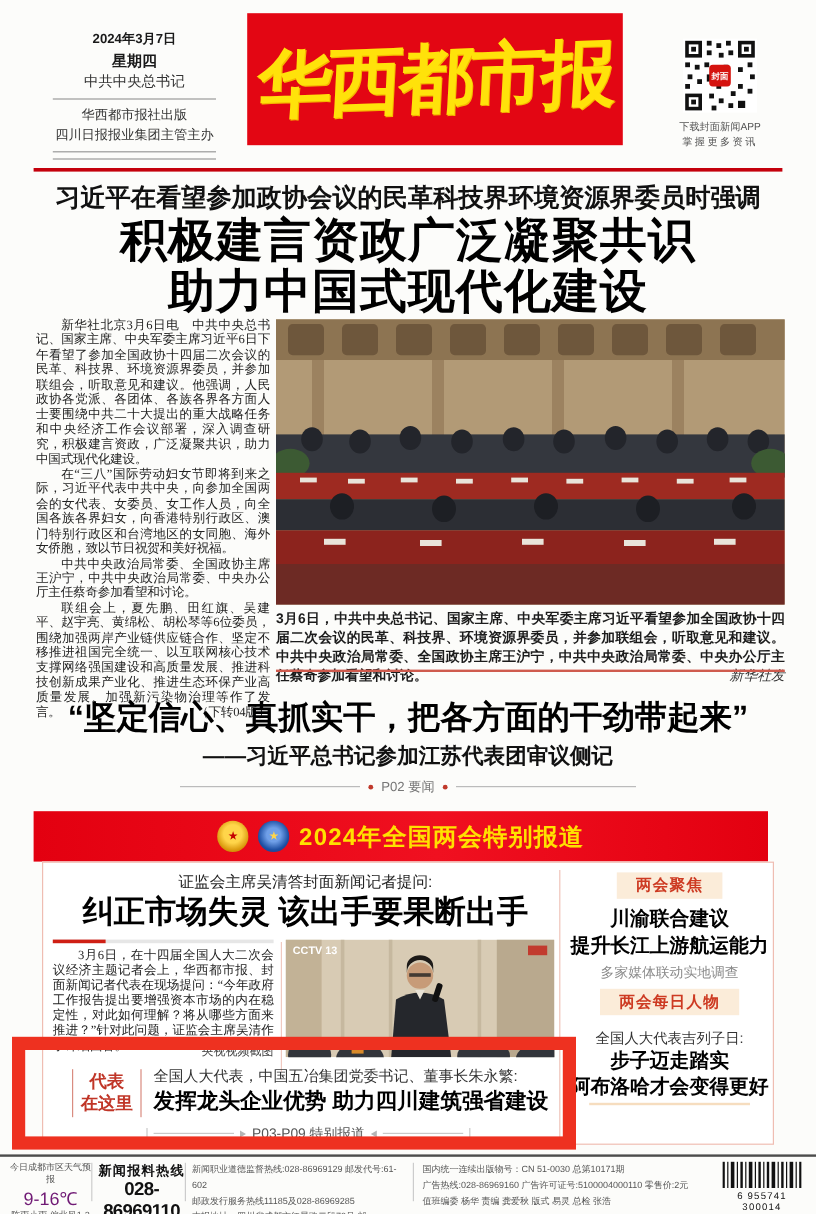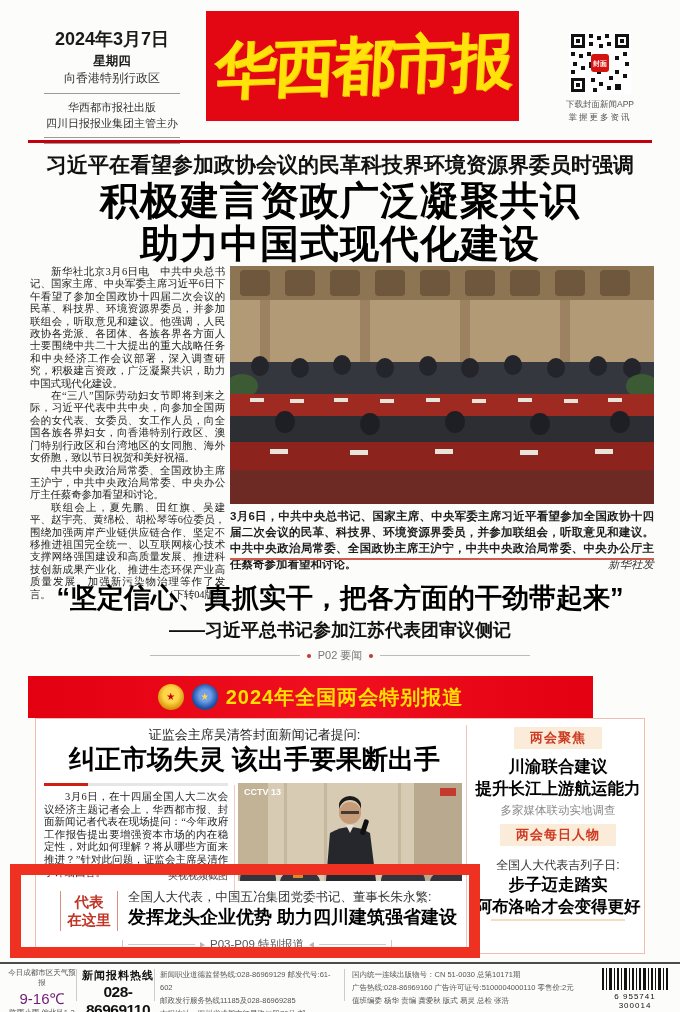--- a/index.html
+++ b/index.html
@@ -2,21 +2,21 @@
 <html><head>
 <meta charset="utf-8">
 <style>
   html,body{margin:0;padding:0;background:#e9e9e9;}
   #page{position:relative;width:680px;height:1012px;background:#fcfcfa;
         font-family:"Liberation Sans",sans-serif;color:#1a1a1a;overflow:hidden;margin:0 auto;}
   .abs{position:absolute;}
 
   
   .date-block{left:22px;top:26px;width:180px;text-align:center;line-height:1.45;}
-  .date-line1{font-size:18px;font-weight:bold;}
+  .date-line1{font-size:11px;font-weight:bold;}
   .date-line2{font-size:12.5px;font-weight:bold;}
   .date-line3{font-size:12px;color:#333;}
   .hr-s{border:none;border-top:1px solid #9a9a9a;margin:5px 22px;}
   .pub{font-size:11px;color:#333;line-height:1.5;}
   .pages{font-size:13px;font-weight:bold;margin-top:2px;}
   .masthead{left:206px;top:11px;width:313px;height:110px;background:#e30613;
             display:flex;align-items:center;justify-content:center;}
   .masthead span{color:#ffe20a;font-size:62px;font-weight:900;letter-spacing:-3px;
                  transform:skewX(-5deg) rotate(-2deg);font-family:"Liberation Serif",serif;
                  text-shadow:1px 1px 0 #f5b800;white-space:nowrap;}
@@ -42,21 +42,21 @@
 
   
   .quote-h{left:0;top:580px;width:680px;text-align:center;font-size:27px;font-weight:900;color:#000;}
   .quote-sub{left:0;top:618px;width:680px;text-align:center;font-size:18px;font-weight:600;color:#111;}
   .pref-row{left:0;top:648px;width:680px;display:flex;align-items:center;justify-content:center;gap:7px;}
   .pref-line{width:150px;height:1px;background:#bbb;}
   .pref-dot{width:4px;height:4px;border-radius:50%;background:#c0392b;}
   .pref-txt{font-size:11px;color:#777;}
 
   
-  .banner{left:28px;top:676px;width:565px;height:42px;background:linear-gradient(90deg,#e30010,#f01020 55%,#e30010);
+  .banner{left:28px;top:676px;width:612px;height:42px;background:linear-gradient(90deg,#e30010,#f01020 55%,#e30010);
           display:flex;align-items:center;justify-content:center;gap:8px;}
   .banner-title{color:#ffe100;font-size:20px;font-weight:900;letter-spacing:1px;}
   .emb{width:26px;height:26px;border-radius:50%;position:relative;}
   .emb-g{background:radial-gradient(circle at 50% 42%,#ffd54a 0 38%,#d8960a 70%,#a86b00);}
   .emb-b{background:radial-gradient(circle at 50% 45%,#6f9fe8 0 30%,#1d4fa3 65%,#123a7e);}
   .emb i{position:absolute;left:50%;top:50%;width:8px;height:8px;transform:translate(-50%,-55%);
          background:#c40000;clip-path:polygon(50% 0,61% 35%,98% 35%,68% 57%,79% 91%,50% 70%,21% 91%,32% 57%,2% 35%,39% 35%);}
   .emb-b i{background:#ffd54a;}
 
   
@@ -115,21 +115,21 @@
   .f-bar .num{font-size:8px;color:#111;letter-spacing:1px;}
 </style>
 </head>
 <body>
 
 <div id="page">
 
   <div class="abs date-block">
     <div class="date-line1">2024年3月7日</div>
     <div class="date-line2">星期四</div>
-    <div class="date-line3">向香港特别行政区</div>
+    <div class="date-line3">中共中央总书记</div>
     <hr class="hr-s">
     <div class="pub">华西都市报社出版</div>
     <div class="pub">四川日报报业集团主管主办</div>
     <hr class="hr-s">
     <hr class="hr-s">
   </div>
 
   <div class="abs masthead">
     <span>华西都市报</span>
   </div>

